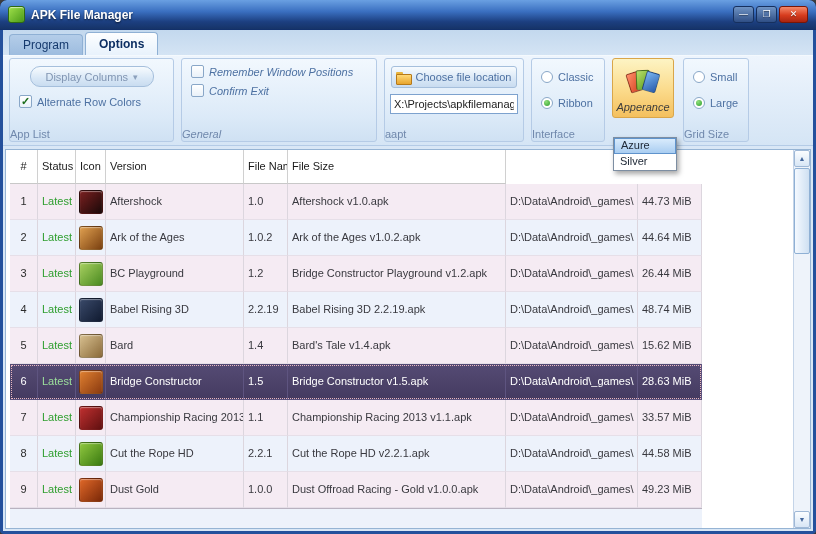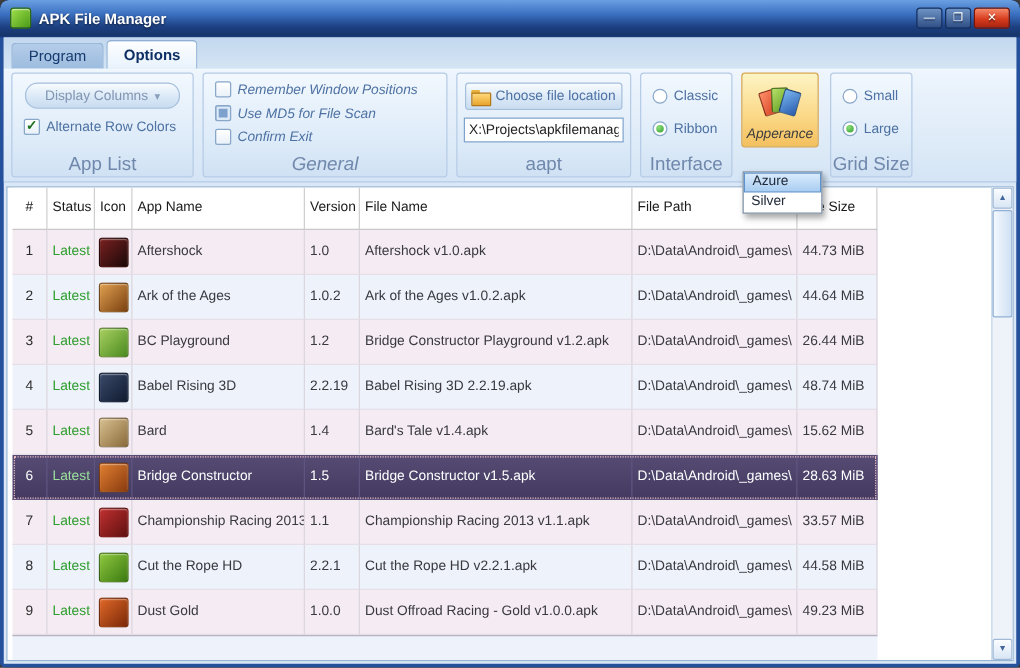--- a/index.html
+++ b/index.html
@@ -78,24 +78,24 @@
     border-top:1px solid #f4f9fe;
     border-bottom:1px solid #b4cbe6;
     display:flex; align-items:flex-start; gap:7px; padding:2px 0 0 6px;
     overflow:visible;
   }
   .rgroup {
     position:relative; height:84px; border:1px solid #b5cbe6; border-radius:3px;
     background:linear-gradient(180deg,#f2f8fe,#dceaf8 70%,#cfe1f3);
   }
   .rgroup-title {
-    position:absolute; bottom:1px; left:0; right:0; text-align:center;
-    font-size:15px; color:#7088ac;
-  }
-  .g-applist { width:146px; }
+    position:absolute; bottom:1px; left:0; right:0; 
+    font-size:11px; color:#7088ac;
+  }
+  .g-applist { width:165px; }
   .g-general { width:196px;font-style:italic; }
   .g-aapt   { width:140px; }
   .g-interface { width:74px; }
   .g-gridsize  { width:66px; }
 
   .pill-btn {
     display:flex; align-items:center; justify-content:center; gap:5px;
     margin:7px auto 0; width:124px; height:21px;
     font-size:11px; color:#8095b2; cursor:default;
     background:linear-gradient(180deg,#f7fbfe,#d8e7f6 60%,#c9dcf0);
@@ -267,24 +267,20 @@
         </div>
         <div class="rgroup-title">App List</div>
       </div>
 
       <div class="rgroup g-general">
         <div class="cb-row" style="margin-top:6px;">
           <span class="checkbox"></span>
           <span>Remember Window Positions</span>
         </div>
         <div class="cb-row" style="margin-top:6px;">
-          <span class="checkbox filled"></span>
-          <span>Use MD5 for File Scan</span>
-        </div>
-        <div class="cb-row" style="margin-top:6px;">
           <span class="checkbox"></span>
           <span>Confirm Exit</span>
         </div>
         <div class="rgroup-title">General</div>
       </div>
 
       <div class="rgroup g-aapt">
         <div class="tool-btn">
           <span class="folder-ic"></span>
           <span>Choose file location</span>
@@ -333,24 +329,22 @@
       </div>
 
     </div>
 
     <div class="gridwrap">
       <div class="grid-scrollarea">
         <div class="grid-header">
           <div class="hcell center">#</div>
           <div class="hcell">Status</div>
           <div class="hcell">Icon</div>
-          <div class="hcell">App Name</div>
           <div class="hcell">Version</div>
           <div class="hcell">File Name</div>
-          <div class="hcell">File Path</div>
           <div class="hcell">File Size</div>
         </div>
         <div id="grid-body">
             <div class="grow odd">
               <div class="cell c-num">1</div>
               <div class="cell c-status">Latest</div>
               <div class="cell c-icon">
                 <span class="appicon" style="background: linear-gradient(135deg, rgb(122, 32, 32), rgb(26, 8, 8));"></span>
               </div>
               <div class="cell c-app">Aftershock</div>

